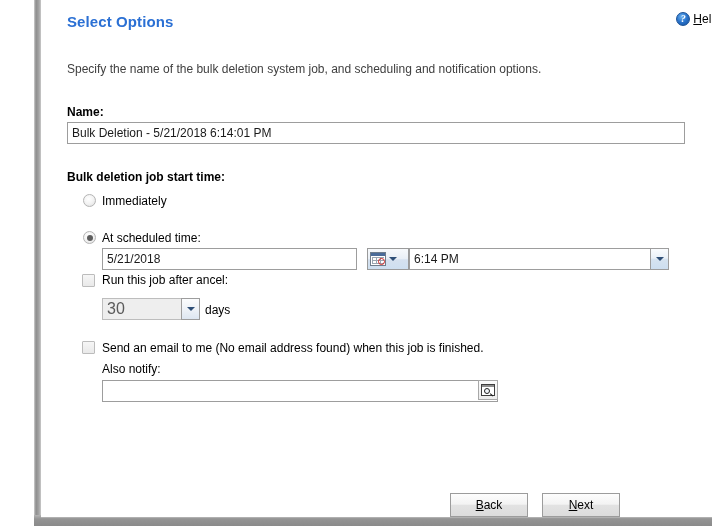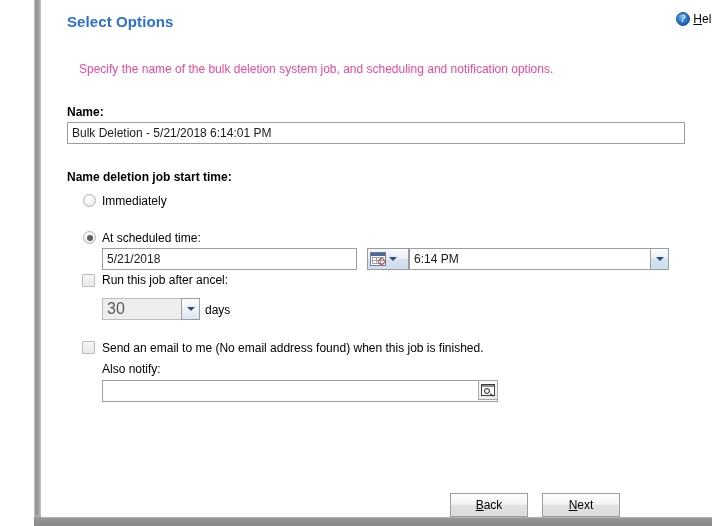--- a/index.html
+++ b/index.html
@@ -97,23 +97,23 @@
   #help-link .help-text {
     font-size: 12px;
     color: #000000;
   }
   #help-link .help-text .accel {
     text-decoration: underline;
   }
 
   #intro-text {
     position: absolute;
-    left: 38px; top: 62px;
-    font-size: 12px;
-    color: #ec4899;
+    left: 26px; top: 62px;
+    font-size: 12px;
+    color: #404040;
     white-space: nowrap;
   }
 
   
   .field-label {
     position: absolute;
     font-size: 12px;
     font-weight: bold;
     color: #000000;
     white-space: nowrap;
@@ -334,21 +334,21 @@
     <a id="help-link">
       <span class="help-icon">?</span>
       <span class="help-text"><span class="accel">H</span><span>elp</span></span>
     </a>
 
     <div id="intro-text">Specify the name of the bulk deletion system job, and scheduling and notification options.</div>
 
     <div class="field-label" style="left:26px; top:105px;">Name:</div>
     <div class="textbox" style="left:26px; top:122px; width:618px;" title="Bulk Deletion - 5/21/2018 6:14:01 PM">Bulk Deletion - 5/21/2018 6:14:01 PM</div>
 
-    <div class="field-label" style="left:26px; top:170px;">Name deletion job start time:</div>
+    <div class="field-label" style="left:26px; top:170px;">Bulk deletion job start time:</div>
 
     <div class="radio" style="left:42px; top:194px;"></div>
     <div class="plain-label" style="left:61px; top:194px;">Immediately</div>
 
     <div class="radio checked" style="left:42px; top:231px;"></div>
     <div class="plain-label" style="left:61px; top:231px;">At scheduled time:</div>
 
     <div class="textbox" style="left:61px; top:248px; width:255px;">5/21/2018</div>
 
     <div id="date-picker-group">

